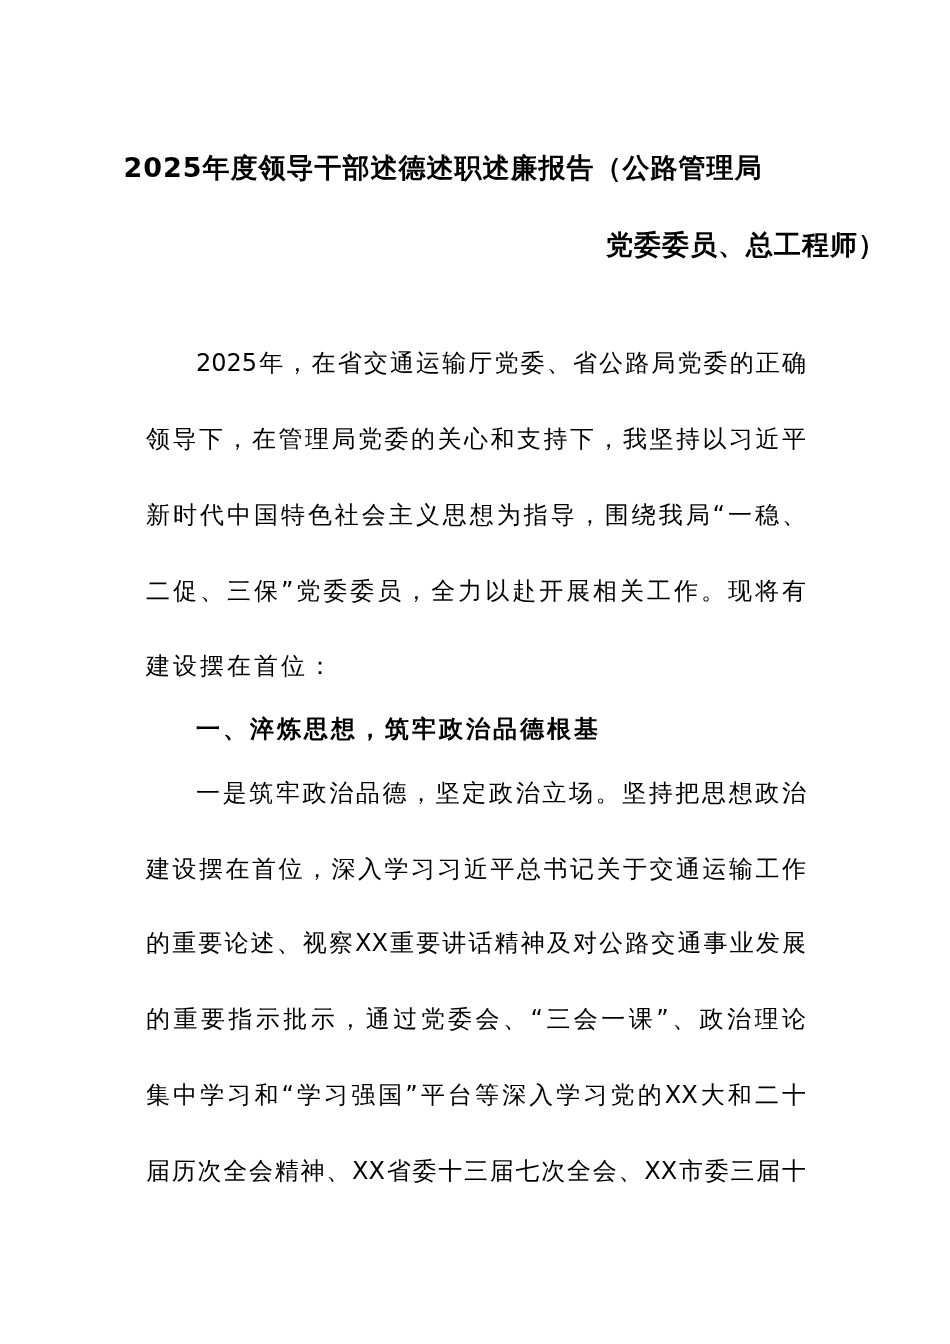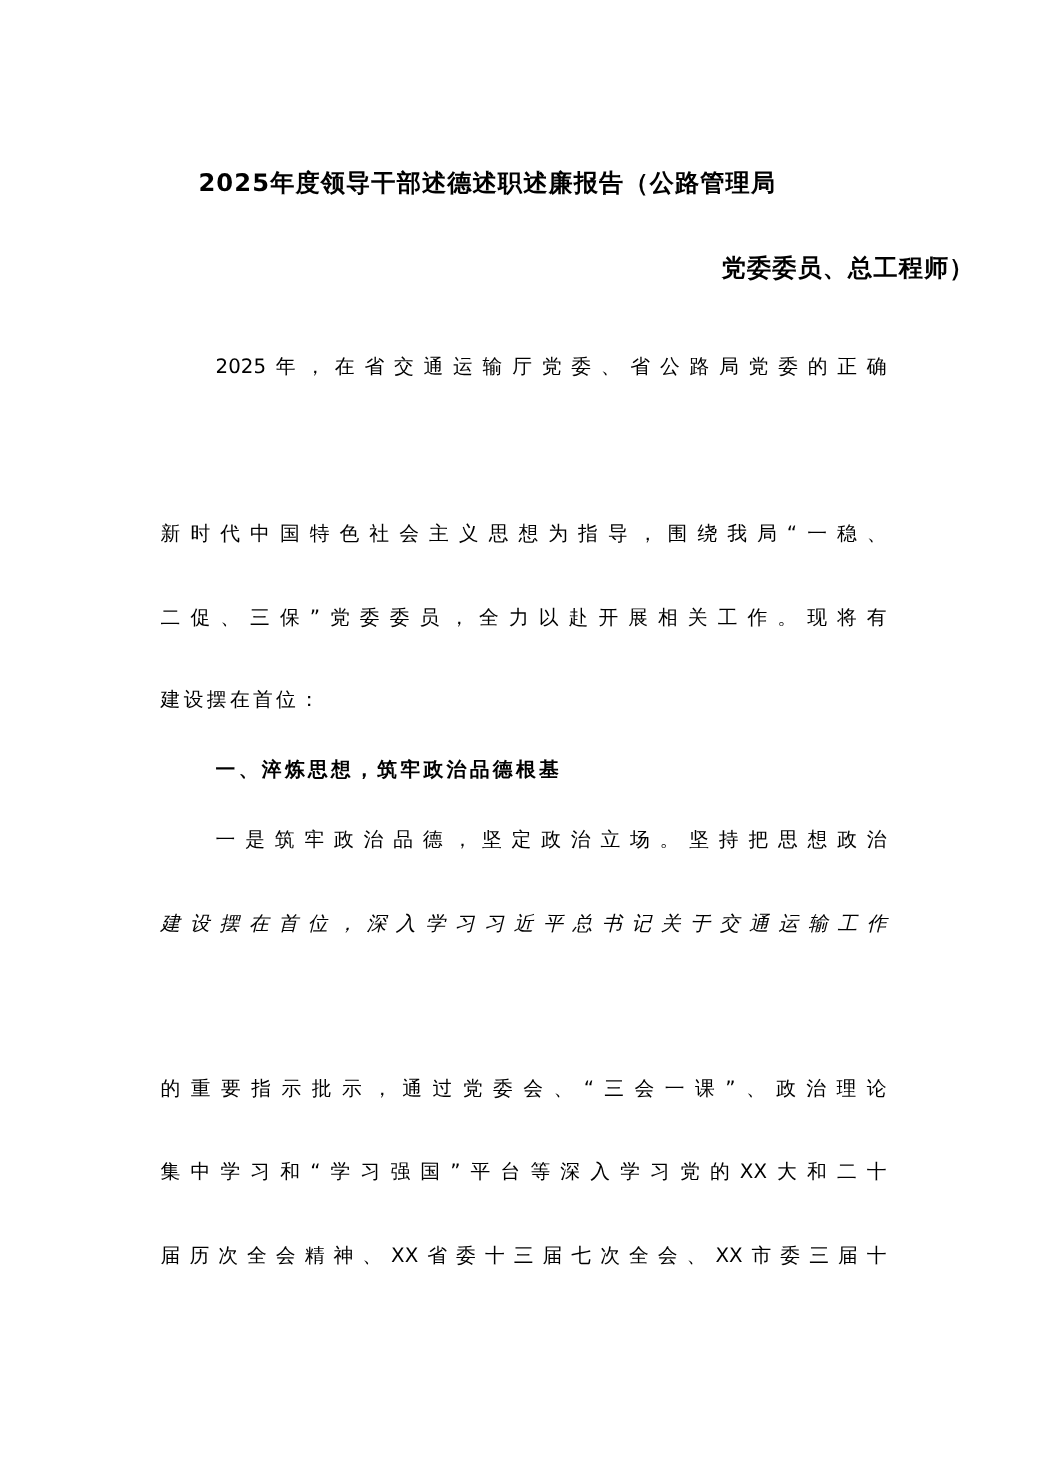--- a/index.html
+++ b/index.html
@@ -1,36 +1,38 @@
 <!DOCTYPE html>
 <html><head>
 <meta charset="utf-8">
 <style>
   html, body { margin: 0; padding: 0; background: #ffffff; }
   body { width: 950px; height: 1344px; position: relative; overflow: hidden;
          font-family: "DejaVu Sans", "Liberation Sans", sans-serif; color: #000; }
   .page { position: absolute; left: 0; top: 0; width: 950px; height: 1344px; background: #fff; }
   .title-line { position: absolute; left: 0; width: 886px; text-align: center;
-                font-size: 22px; font-weight: bold; letter-spacing: 1px; line-height: 40px; }
-  .body-line { position: absolute; left: 146px; width: 660px; font-size: 18px;
+                font-size: 27px; font-weight: bold; letter-spacing: 1px; line-height: 40px; }
+  .body-line { position: absolute; left: 146px; width: 660px; font-size: 24px;
                line-height: 36px; white-space: nowrap; text-align: justify;
-               text-align-last: justify; letter-spacing: 0px; }
+               text-align-last: justify; letter-spacing: 0px; margin-top: 29px; }
   .body-line.indent { left: 196px; width: 610px; }
   .body-line.last { text-align-last: left; letter-spacing: 3px; }
 </style>
 </head>
 <body>
 
 <div class="page">
   <div class="title-line" style="top:148px;">2025年度领导干部述德述职述廉报告（公路管理局</div>
   <div class="title-line" style="top:225px;text-align:right;">党委委员、总工程师）</div>
 
   <div class="body-line indent" style="top:316px;">2025年，在省交通运输厅党委、省公路局党委的正确</div>
+  <div class="body-line" style="top:392px;">领导下，在管理局党委的关心和支持下，我坚持以习近平</div>
   <div class="body-line" style="top:468px;">新时代中国特色社会主义思想为指导，围绕我局“一稳、</div>
   <div class="body-line" style="top:544px;">二促、三保”党委委员，全力以赴开展相关工作。现将有</div>
   <div class="body-line last" style="top:619px;">建设摆在首位：</div>
   <div class="body-line indent last" style="top:682px;font-weight:bold;">一、淬炼思想，筑牢政治品德根基</div>
   <div class="body-line indent" style="top:746px;">一是筑牢政治品德，坚定政治立场。坚持把思想政治</div>
-  <div class="body-line" style="top:822px;font-style:italic;">建设摆在首位，深入学习习近平总书记关于交通运输工作</div>
+  <div class="body-line" style="top:822px;">建设摆在首位，深入学习习近平总书记关于交通运输工作</div>
+  <div class="body-line" style="top:896px;">的重要论述、视察XX重要讲话精神及对公路交通事业发展</div>
   <div class="body-line" style="top:972px;">的重要指示批示，通过党委会、“三会一课”、政治理论</div>
   <div class="body-line" style="top:1048px;">集中学习和“学习强国”平台等深入学习党的XX大和二十</div>
   <div class="body-line" style="top:1124px;">届历次全会精神、XX省委十三届七次全会、XX市委三届十</div>
 </div>
 
 </body></html>

